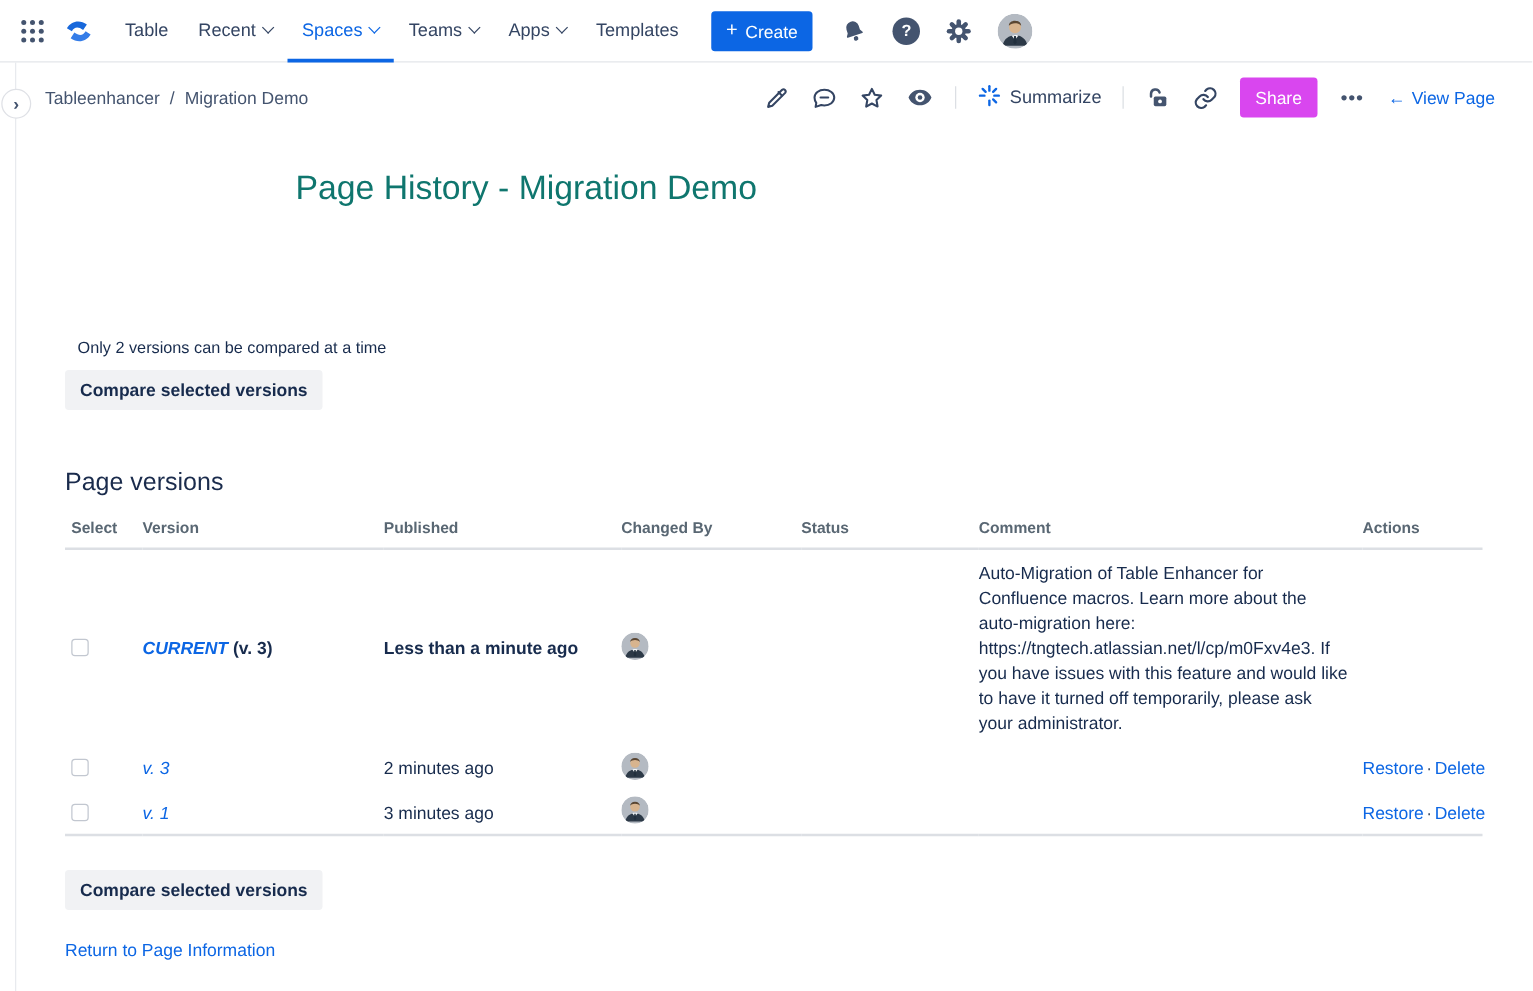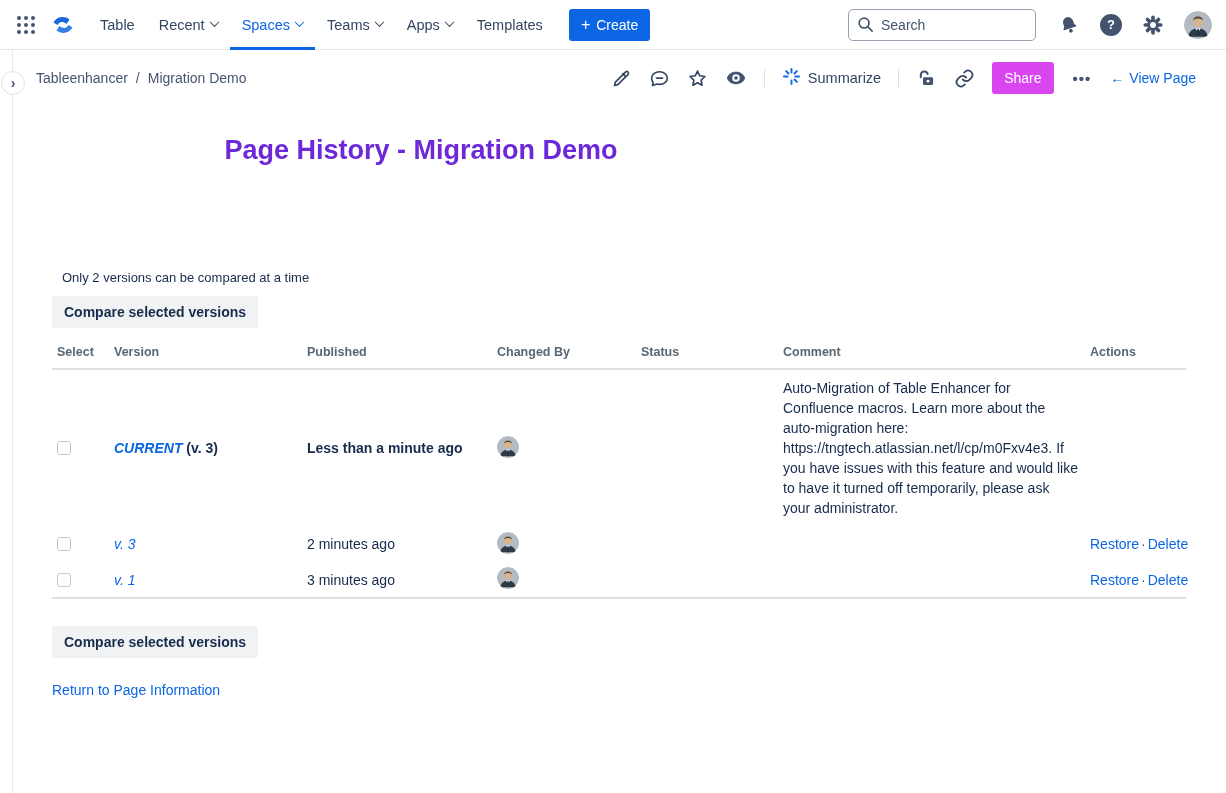--- a/index.html
+++ b/index.html
@@ -37,21 +37,21 @@
   .tool-icon { display:flex; align-items:center; justify-content:center; background:none; border:none; padding:0; cursor:pointer; }
   .tb-divider { width:1px; height:18px; background:#DCDFE4; }
   .summarize { display:flex; align-items:center; gap:7px; font-size:14.5px; font-weight:500; color:#344563; background:none; border:none; font-family:inherit; cursor:pointer; }
   .share-btn { height:32px; background:#d946ef; color:#fff; border:none; border-radius:3px; padding:0 12px; font-size:14px; font-weight:500; font-family:inherit; cursor:pointer; }
   .more-btn { background:none; border:none; color:#44546F; font-size:15px; font-weight:700; letter-spacing:1px; cursor:pointer; padding:0 2px; }
   .view-page { color:#0C66E4; font-size:14px; display:flex; align-items:center; gap:5px; }
 
   
   .content { position:relative; padding-left:52px; }
   .page-title-wrap { width:738px; margin-top:29px; text-align:center; }
-  .page-title { font-size:27px; font-weight:700; color:#6d28d9; letter-spacing:0; }
+  .page-title { font-size:27px; font-weight:400; color:#0f766e; letter-spacing:0; }
   .compare-note { margin:104px 12px 0 10px; font-size:13px; color:#172B4D; }
   .compare-btn { margin-top:11px; height:32px; background:#F1F2F4; border:none; border-radius:3px; padding:0 12px; font-size:14px; font-weight:700; color:#172B4D; font-family:inherit; cursor:pointer; }
   .section-title { margin-top:47px; font-size:20px; font-weight:500; color:#1A2B4C; }
 
   table.versions { width:1134px; margin-top:11px; border-collapse:collapse; table-layout:fixed; }
   .versions th { text-align:left; font-size:12.5px; font-weight:700; color:#596773; padding:6px 0 9px 0; border-bottom:2px solid #DCDFE4; }
   .versions td { vertical-align:middle; font-size:14px; color:#172B4D; }
   .versions tbody tr.last td { border-bottom:2px solid #DCDFE4; }
   .versions tr.slim td { height:36px; }
   td.sel, th.sel { padding-left:5px; }
@@ -113,29 +113,20 @@
         <span class="chev"></span>
       </div>
     <div class="nav-item">
         <span>Templates</span>
       </div>
   </nav>
   <button class="create-btn">
     <span class="create-plus">+</span>
     <span>Create</span>
   </button>
-  <div class="search-wrap">
-    <span class="search-icon">
-      <svg width="17" height="17" viewBox="0 0 18 18" fill="none" stroke="#44546F" stroke-width="1.8">
-          <circle cx="7.5" cy="7.5" r="5.2"></circle>
-          <line x1="11.6" y1="11.6" x2="16" y2="16" stroke-linecap="round"></line>
-        </svg>
-    </span>
-    <input class="search-input" type="text" placeholder="Search" style="">
-  </div>
   <div class="nav-right">
     <button class="icon-btn">
       <svg width="22" height="22" viewBox="0 0 24 24">
           <g transform="rotate(-18 12 12)" fill="#44546F">
         <path d="M12 3.2a5.6 5.6 0 0 1 5.6 5.6v3.4l1.6 2.6a.7.7 0 0 1-.6 1H5.4a.7.7 0 0 1-.6-1l1.6-2.6V8.8A5.6 5.6 0 0 1 12 3.2Z"></path>
         <circle cx="12" cy="18.6" r="2"></circle>
       </g>
         </svg>
     </button>
     <button class="icon-btn">
@@ -243,20 +234,21 @@
 </div>
 
 <main class="content">
   <div class="page-title-wrap">
     <h1 class="page-title">Page History - Migration Demo</h1>
   </div>
 
   <p class="compare-note">Only 2 versions can be compared at a time</p>
   <button class="compare-btn">Compare selected versions</button>
 
+  <h2 class="section-title">Page versions</h2>
 
   <table class="versions">
     <colgroup>
       <col style="width:62px">
         <col style="width:193px">
         <col style="width:190px">
         <col style="width:144px">
         <col style="width:142px">
         <col style="width:307px">
         <col style="width:96px">

